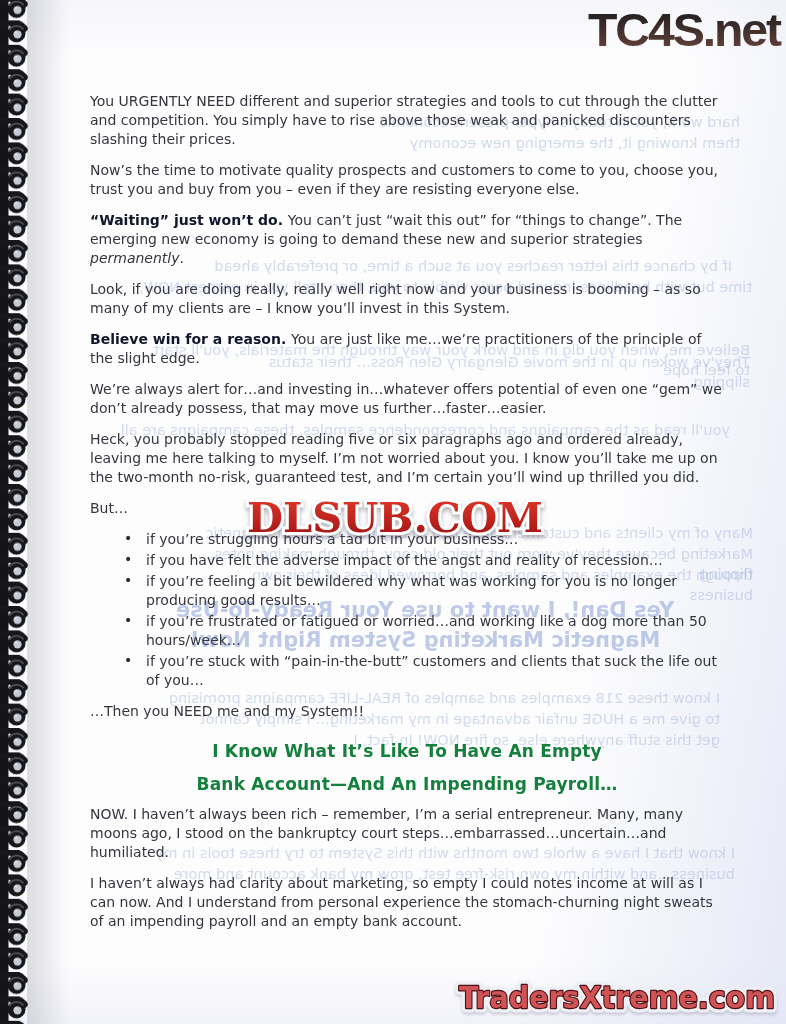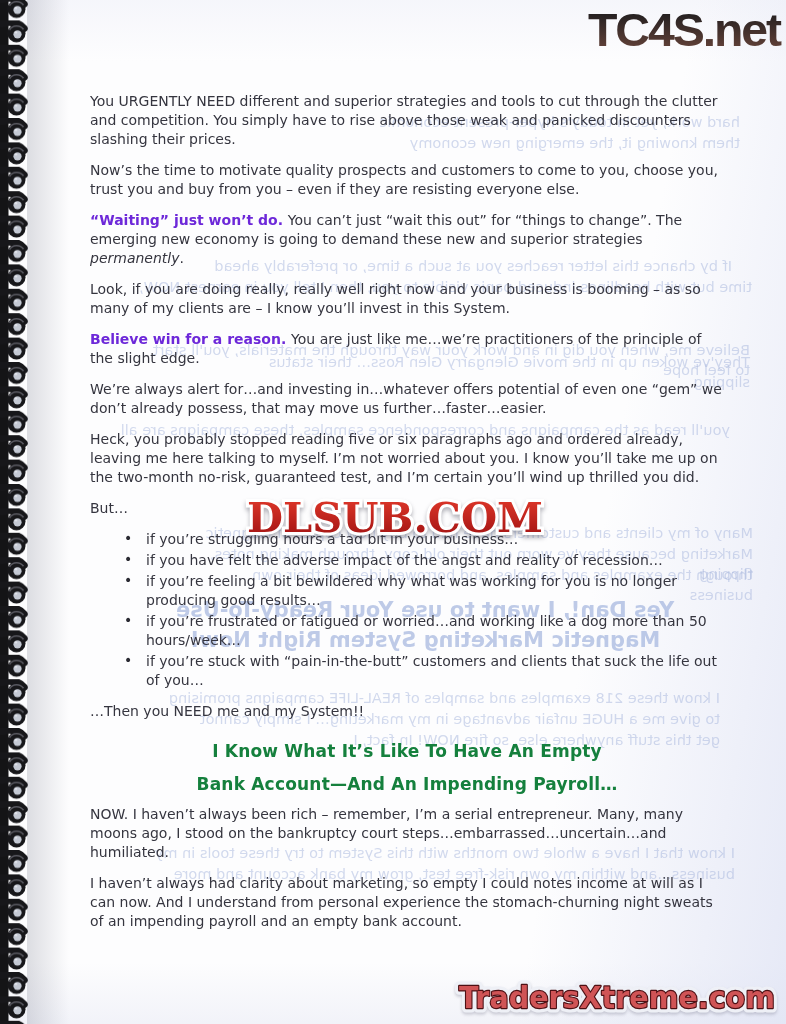--- a/index.html
+++ b/index.html
@@ -19,21 +19,21 @@
     filter:blur(.4px);font-size:14.5px;line-height:20px;pointer-events:none;}
   .ghost.gb{font-weight:bold;color:#8ba2d6;font-size:21px;line-height:28px;opacity:.55;text-align:center;}
   
   .binding{position:absolute;left:0;top:0;}
   .binding-shadow{position:absolute;left:27px;top:0;bottom:0;width:42px;pointer-events:none;
     background:linear-gradient(to right, rgba(88,92,112,.20), rgba(88,92,112,0));}
   
   .content{position:absolute;left:90px;top:92px;width:634px;color:#35353f;
     font-size:14px;line-height:19px;}
   .content p{margin:0 0 12px 0;}
-  .sb{font-weight:bold;color:#6d28d9;}
+  .sb{font-weight:bold;color:#0f172a;}
   .su{text-underline-offset:2px;}
   .si{font-style:italic;}
   ul.blist{list-style:none;margin:6px 0 12px 0;padding:0 0 0 32px;}
   ul.blist li{position:relative;padding-left:24px;margin-bottom:2px;}
   ul.blist li::before{content:"•";position:absolute;left:2px;top:-1px;color:#2a2a32;}
   .then-line{margin:14px 0 12px 0;}
   h1.head{font-size:17px;line-height:33px;color:#15803d;text-align:center;
     margin:14px 0 4px 0;font-weight:bold;letter-spacing:.2px;}
   
   .tc4s{position:absolute;top:2px;right:0;}

